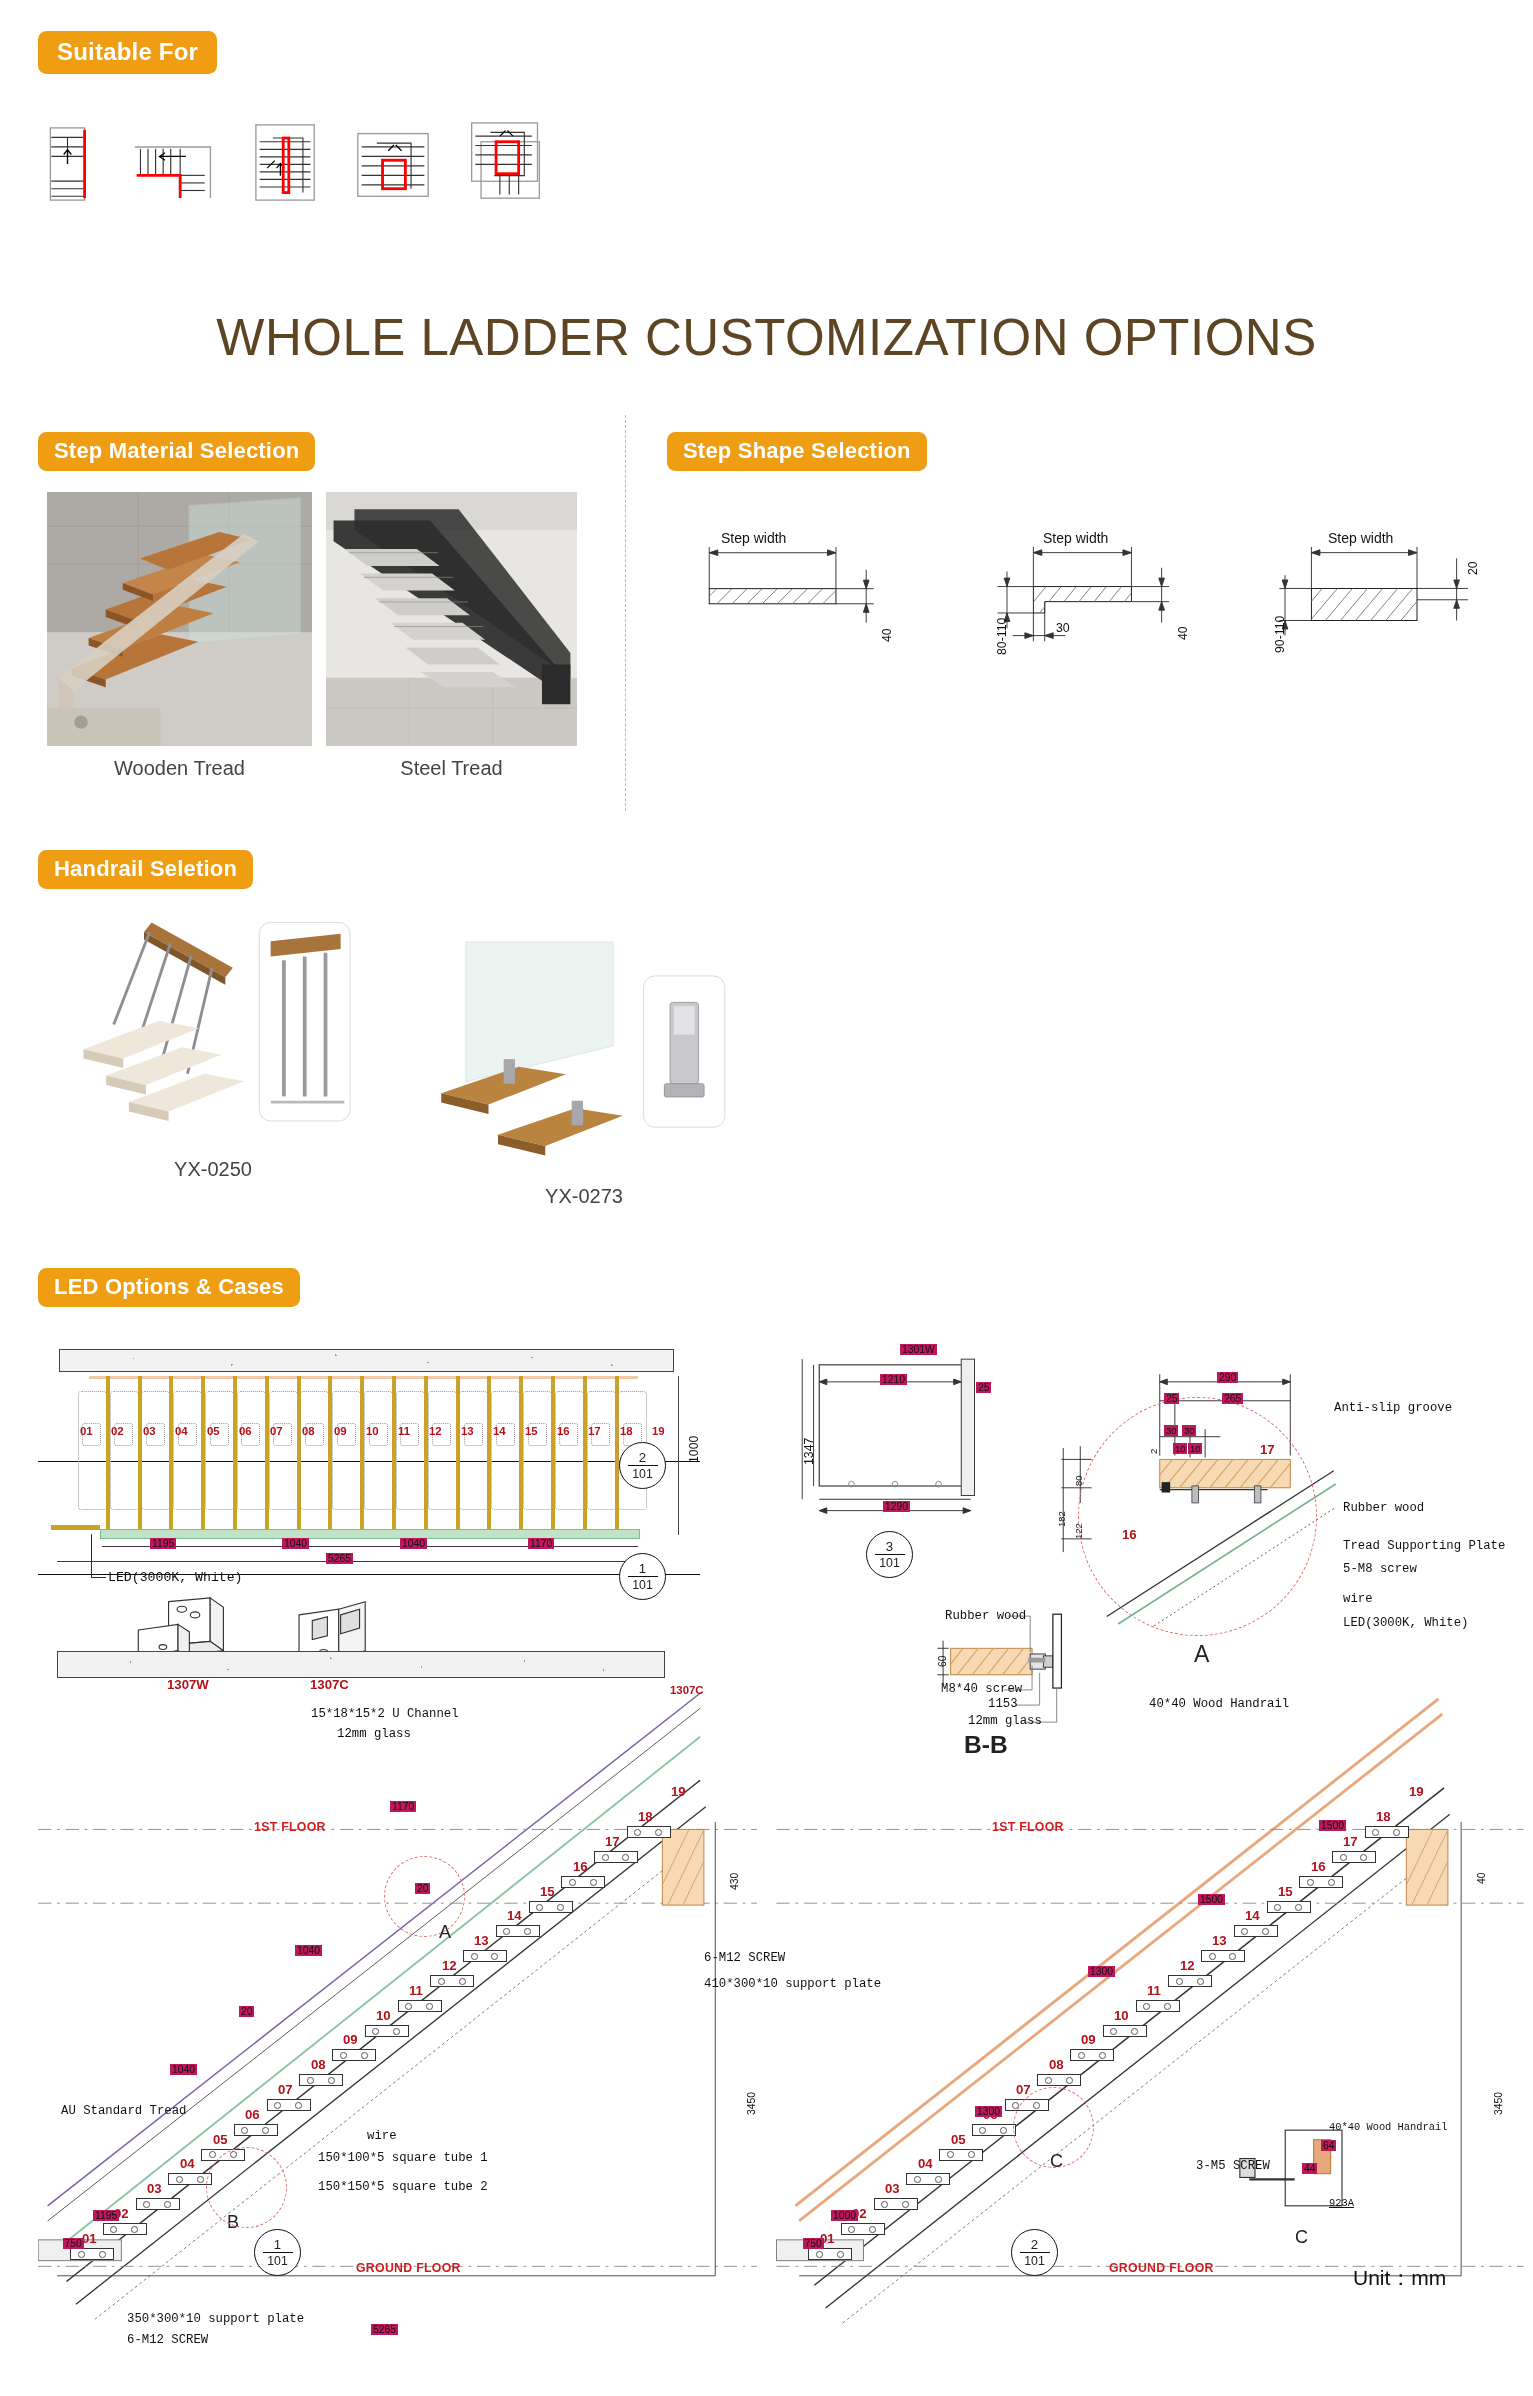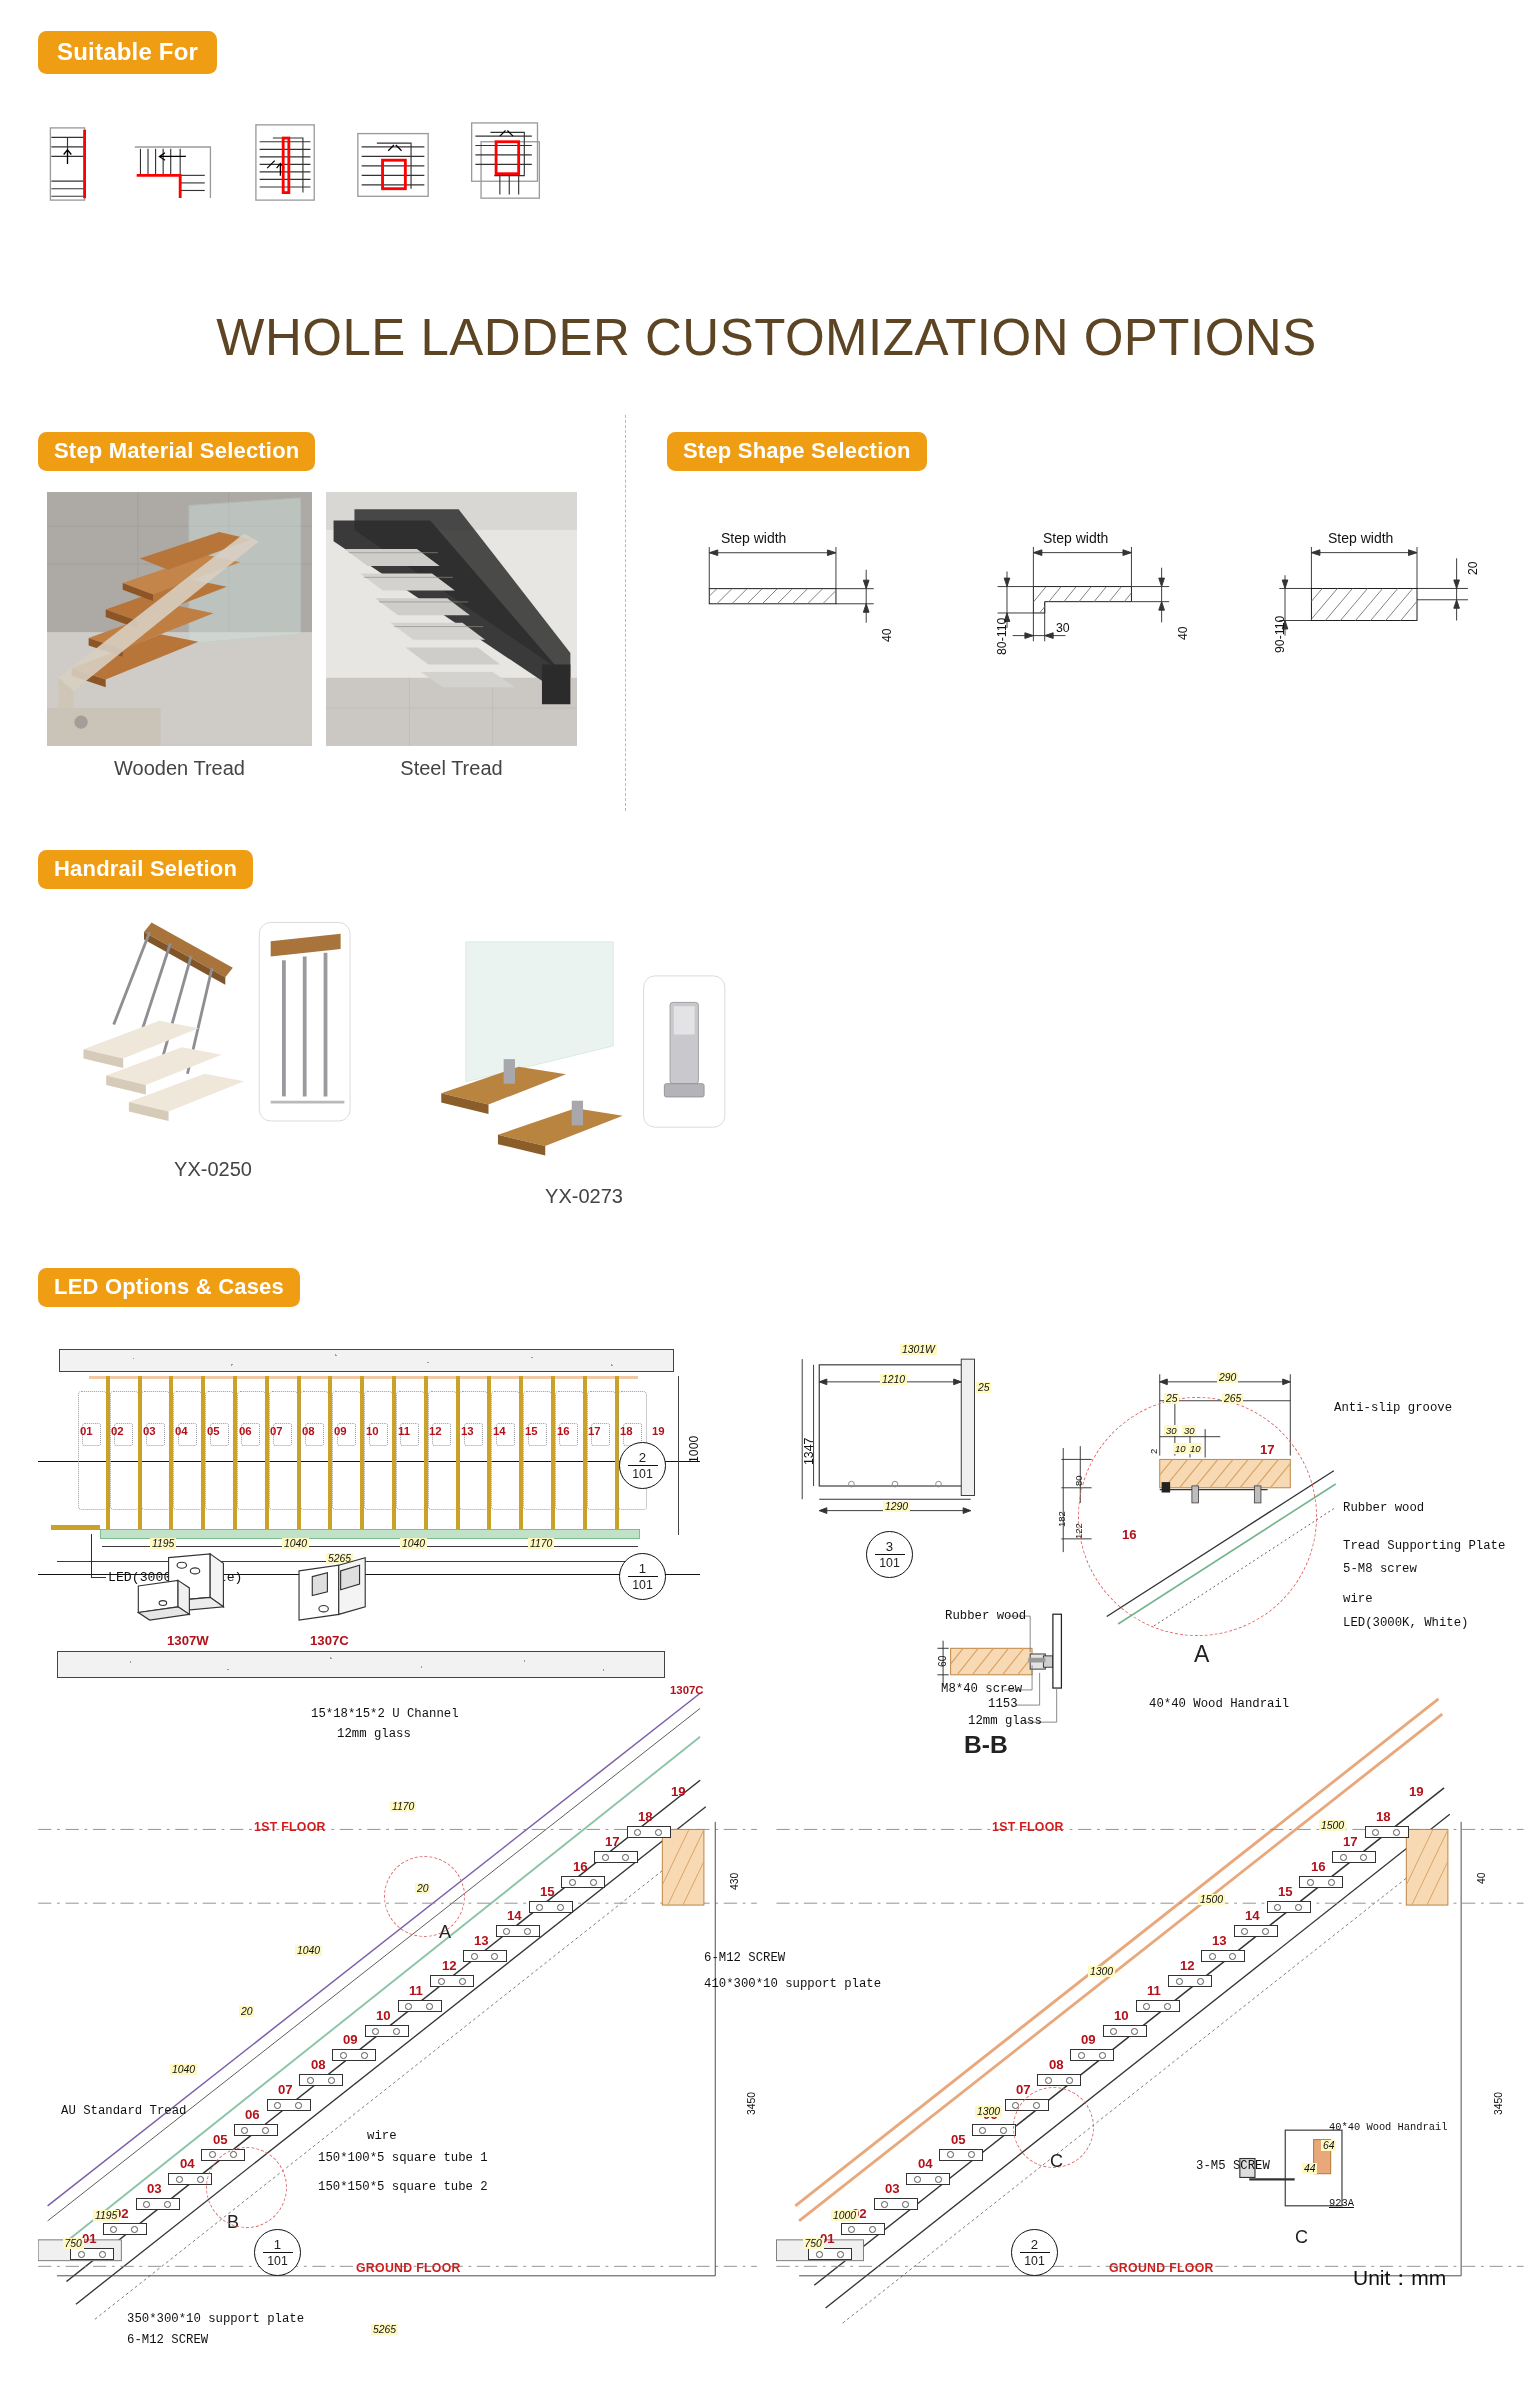--- a/index.html
+++ b/index.html
@@ -55,21 +55,21 @@
   
   .dimtxt{position:absolute;font-family:"Liberation Sans",sans-serif;font-size:12.3px;color:#111;white-space:nowrap;}
   .vert{transform:rotate(-90deg);transform-origin:left top;}
   .vline{position:absolute;width:0;border-left:0.9px solid #2b2b2b;}
   .lbl{position:absolute;font-family:"Liberation Mono",monospace;font-size:12.3px;color:#111;white-space:nowrap;}
   .lbl.sm{font-size:10.4px;}
   .num-red{position:absolute;color:#b4121b;font-weight:bold;font-size:13.2px;font-family:"Liberation Sans",sans-serif;}
   .num-red.sm{font-size:11.4px;}
   .red-txt{position:absolute;color:#d01c1c;font-weight:bold;font-size:12.3px;font-family:"Liberation Sans",sans-serif;letter-spacing:0.3px;}
   .dimline{position:absolute;border-top:0.9px solid #3a3a3a;height:0;}
-  .dimlabel{position:absolute;font-size:10.4px;font-family:"Liberation Sans",sans-serif;color:#111;background:#fef9c3;padding:0 1.9px;font-style:italic;}
+  .dimlabel{position:absolute;font-size:10.4px;font-family:"Liberation Sans",sans-serif;color:#111;background:#be185d;padding:0 1.9px;}
   .slab{
     position:absolute;
     background:
       radial-gradient(0.9px 0.9px at 12% 40%, #9a9a9a 99%, transparent),
       radial-gradient(0.9px 0.9px at 28% 70%, #9a9a9a 99%, transparent),
       radial-gradient(0.9px 0.9px at 45% 25%, #9a9a9a 99%, transparent),
       radial-gradient(0.9px 0.9px at 60% 60%, #9a9a9a 99%, transparent),
       radial-gradient(0.9px 0.9px at 77% 35%, #9a9a9a 99%, transparent),
       radial-gradient(0.9px 0.9px at 90% 72%, #9a9a9a 99%, transparent),
       #f2f2f2;
@@ -562,21 +562,21 @@
     <div class="bubble" style="left:581px;top:93px;">
       <span class="t">2</span>
       <span class="b">101</span>
     </div>
     <div class="bubble" style="left:581px;top:204px;">
       <span class="t">1</span>
       <span class="b">101</span>
     </div>
   </div>
 
-  <div class="abs" style="left:123px;top:1552px;width:284px;height:104px;">
+  <div class="abs" style="left:123px;top:1596px;width:284px;height:104px;">
     <svg width="284" height="104" viewBox="0 0 300 110">
 
       <g stroke="#333" fill="#fff" stroke-width="1.2">
         <path d="M48 6 L92 2 L92 48 L48 52 Z"></path>
         <path d="M92 2 L106 12 L106 58 L92 48 Z" fill="#f4f4f4"></path>
         <path d="M48 52 L92 48 L106 58 L62 62 Z" fill="#ececec"></path>
         <path d="M16 36 L58 30 L58 58 L16 64 Z"></path>
         <path d="M58 30 L70 38 L70 66 L58 58 Z" fill="#f0f0f0"></path>
         <path d="M16 64 L58 58 L70 66 L28 72 Z" fill="#e6e6e6"></path>
         <ellipse cx="62" cy="14" rx="5" ry="3.2"></ellipse>

